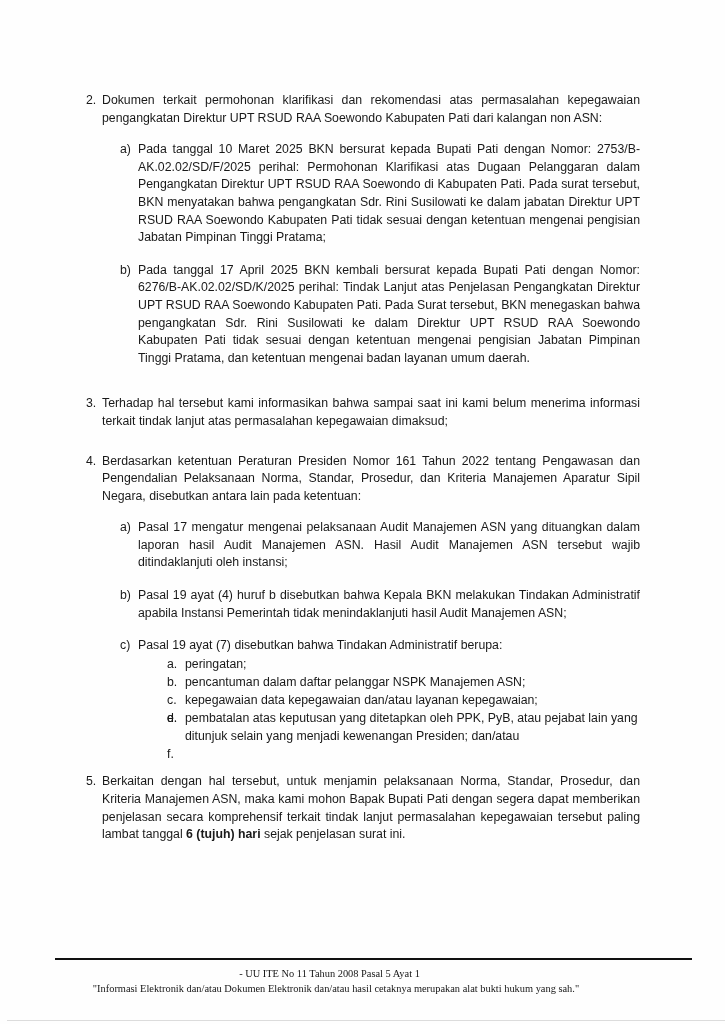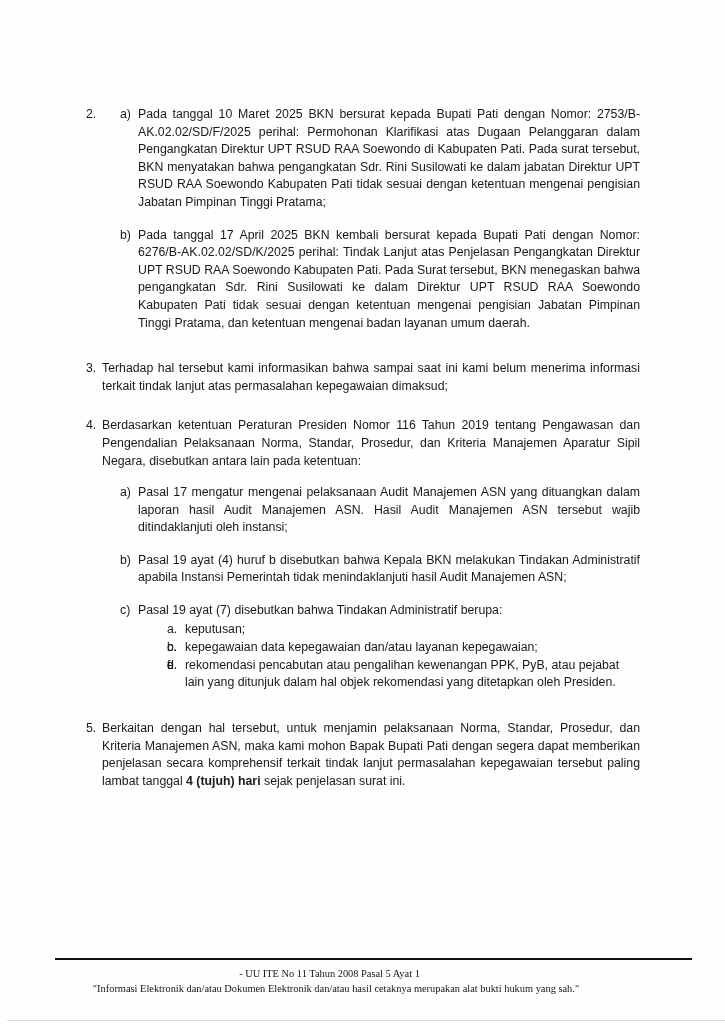--- a/index.html
+++ b/index.html
@@ -149,20 +149,21 @@
 </style>
 </head>
 <body>
 
 <div class="page">
 
   <div class="content">
 
     <div class="lvl1-item">
       <span class="marker">2.</span>
+      <span class="body-text">Dokumen terkait permohonan klarifikasi dan rekomendasi atas permasalahan kepegawaian pengangkatan Direktur UPT RSUD RAA Soewondo Kabupaten Pati dari kalangan non ASN:</span>
 
       <div class="lvl2-list">
         <div class="lvl2-item">
           <span class="marker">a)</span>
           <span>Pada tanggal 10 Maret 2025 BKN bersurat kepada Bupati Pati dengan Nomor: 2753/B-AK.02.02/SD/F/2025 perihal: Permohonan Klarifikasi atas Dugaan Pelanggaran dalam Pengangkatan Direktur UPT RSUD RAA Soewondo di Kabupaten Pati. Pada surat tersebut, BKN menyatakan bahwa pengangkatan Sdr. Rini Susilowati ke dalam jabatan Direktur UPT RSUD RAA Soewondo Kabupaten Pati tidak sesuai dengan ketentuan mengenai pengisian Jabatan Pimpinan Tinggi Pratama;</span>
         </div>
         <div class="lvl2-item tight">
           <span class="marker">b)</span>
           <span>Pada tanggal 17 April 2025 BKN kembali bersurat kepada Bupati Pati dengan Nomor: 6276/B-AK.02.02/SD/K/2025 perihal: Tindak Lanjut atas Penjelasan Pengangkatan Direktur UPT RSUD RAA Soewondo Kabupaten Pati. Pada Surat tersebut, BKN menegaskan bahwa pengangkatan Sdr. Rini Susilowati ke dalam Direktur UPT RSUD RAA Soewondo Kabupaten Pati tidak sesuai dengan ketentuan mengenai pengisian Jabatan Pimpinan Tinggi Pratama, dan ketentuan mengenai badan layanan umum daerah.</span>
         </div>
@@ -173,69 +174,70 @@
 
     <div class="lvl1-item">
       <span class="marker">3.</span>
       <span class="body-text">Terhadap hal tersebut kami informasikan bahwa sampai saat ini kami belum menerima informasi terkait tindak lanjut atas permasalahan kepegawaian dimaksud;</span>
     </div>
 
     <div class="spacer-sm"></div>
 
     <div class="lvl1-item">
       <span class="marker">4.</span>
-      <span class="body-text">Berdasarkan ketentuan Peraturan Presiden Nomor 116 Tahun 2019 tentang Pengawasan dan Pengendalian Pelaksanaan Norma, Standar, Prosedur, dan Kriteria Manajemen Aparatur Sipil Negara, disebutkan antara lain pada ketentuan:</span>
+      <span class="body-text">Berdasarkan ketentuan Peraturan Presiden Nomor 161 Tahun 2022 tentang Pengawasan dan Pengendalian Pelaksanaan Norma, Standar, Prosedur, dan Kriteria Manajemen Aparatur Sipil Negara, disebutkan antara lain pada ketentuan:</span>
 
       <div class="lvl2-list">
         <div class="lvl2-item">
           <span class="marker">a)</span>
           <span>Pasal 17 mengatur mengenai pelaksanaan Audit Manajemen ASN yang dituangkan dalam laporan hasil Audit Manajemen ASN. Hasil Audit Manajemen ASN tersebut wajib ditindaklanjuti oleh instansi;</span>
         </div>
 
         <div class="lvl2-item">
           <span class="marker">b)</span>
           <span>Pasal 19 ayat (4) huruf b disebutkan bahwa Kepala BKN melakukan Tindakan Administratif apabila Instansi Pemerintah tidak menindaklanjuti hasil Audit Manajemen ASN;</span>
         </div>
 
         <div class="lvl2-item tight">
           <span class="marker">c)</span>
           <span>Pasal 19 ayat (7) disebutkan bahwa Tindakan Administratif berupa:</span>
 
           <div class="lvl3-list">
             <div class="lvl3-item">
               <span class="marker">a.</span>
-              <span>keputusan;</span>
+              <span>peringatan;</span>
             </div>
             <div class="lvl3-item">
               <span class="marker">b.</span>
+              <span>pencantuman dalam daftar pelanggar NSPK Manajemen ASN;</span>
             </div>
             <div class="lvl3-item">
               <span class="marker">c.</span>
               <span>kepegawaian data kepegawaian dan/atau layanan kepegawaian;</span>
             </div>
             <div class="lvl3-item">
               <span class="marker">d.</span>
             </div>
             <div class="lvl3-item">
               <span class="marker">e.</span>
+              <span>pembatalan atas keputusan yang ditetapkan oleh PPK, PyB, atau pejabat lain yang ditunjuk selain yang menjadi kewenangan Presiden; dan/atau</span>
             </div>
             <div class="lvl3-item">
               <span class="marker">f.</span>
-              <span>rekomendasi pencabutan atau pengalihan kewenangan PPK, PyB, atau pejabat lain yang ditunjuk dalam hal objek rekomendasi yang ditetapkan oleh Presiden.</span>
             </div>
           </div>
         </div>
       </div>
     </div>
 
     <div class="spacer-lg"></div>
 
     <div class="lvl1-item">
       <span class="marker">5.</span>
-      <span class="body-text"><span>Berkaitan dengan hal tersebut, untuk menjamin pelaksanaan Norma, Standar, Prosedur, dan Kriteria Manajemen ASN, maka kami mohon Bapak Bupati Pati dengan segera dapat memberikan penjelasan secara komprehensif terkait tindak lanjut permasalahan kepegawaian tersebut paling lambat tanggal </span><b>4 (tujuh) hari</b><span> sejak penjelasan surat ini.</span></span>
+      <span class="body-text"><span>Berkaitan dengan hal tersebut, untuk menjamin pelaksanaan Norma, Standar, Prosedur, dan Kriteria Manajemen ASN, maka kami mohon Bapak Bupati Pati dengan segera dapat memberikan penjelasan secara komprehensif terkait tindak lanjut permasalahan kepegawaian tersebut paling lambat tanggal </span><b>6 (tujuh) hari</b><span> sejak penjelasan surat ini.</span></span>
     </div>
 
   </div>
 
   <div class="footer">
     <div class="footer-rule"></div>
     <div class="footer-text">
       <div>- UU ITE No 11 Tahun 2008 Pasal 5 Ayat 1</div>
       <div class="footer-line-indent">"Informasi Elektronik dan/atau Dokumen Elektronik dan/atau hasil cetaknya merupakan alat bukti hukum yang sah."</div>
     </div>

